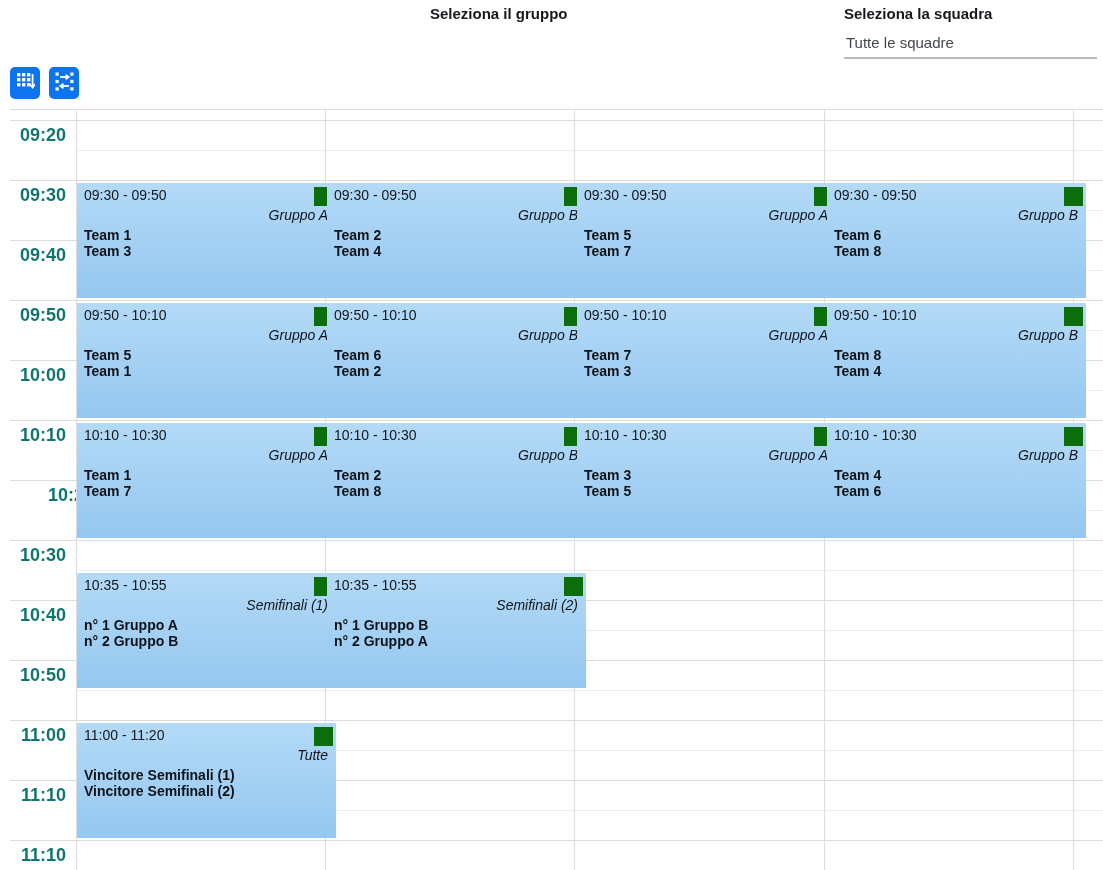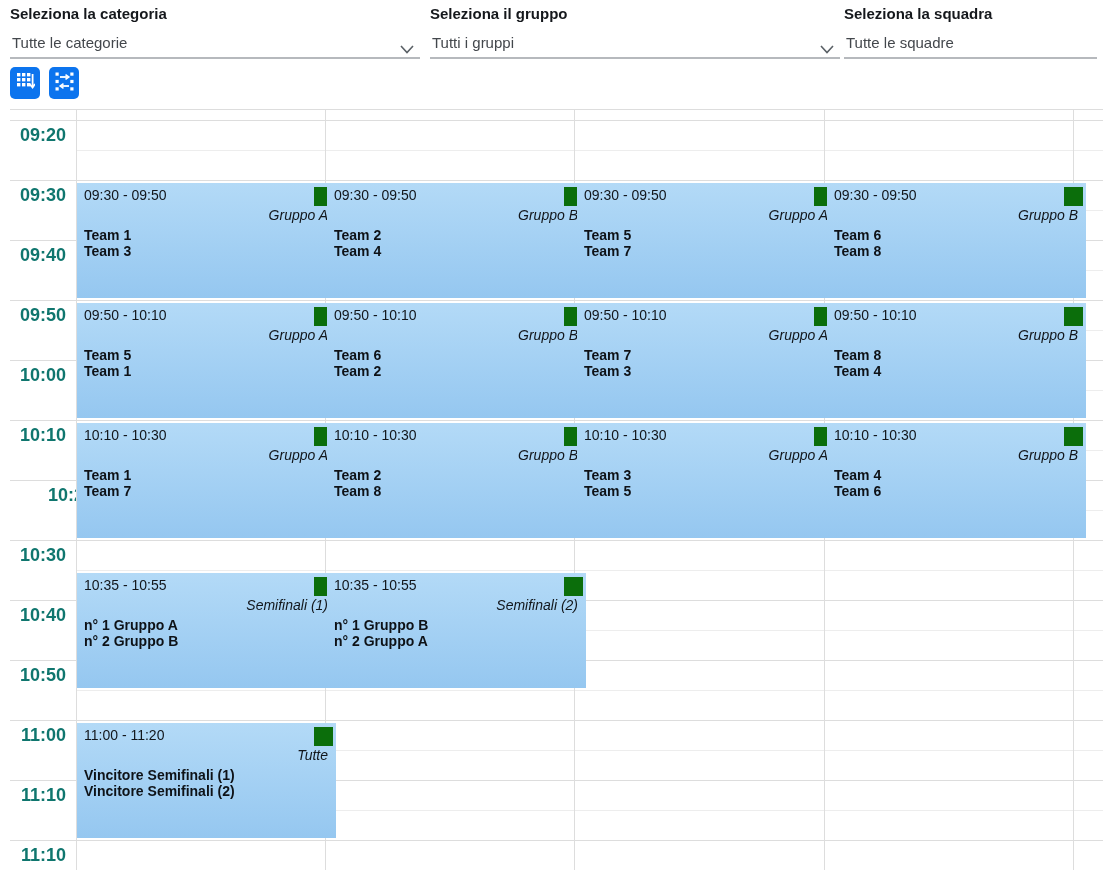--- a/index.html
+++ b/index.html
@@ -32,42 +32,23 @@
   .ev-time{position:absolute;top:4px;left:7px;font-size:14px;color:#12161b;}
   .ev-marker{position:absolute;top:4px;right:3px;width:19px;height:19px;}
   .ev-tag{position:absolute;top:24px;right:8px;font-size:14px;font-style:italic;color:#12161b;white-space:nowrap;}
   .ev-teams{position:absolute;top:44px;left:7px;font-size:14px;font-weight:700;line-height:16px;color:#0e1217;}
 </style>
 </head>
 <body>
 
 <div class="page">
 
-  <div class="filter f1">
-    <div class="flabel">Seleziona la categoria</div>
-    <div class="fctrl">
-      <span class="fval">Tutte le categorie</span>
-      <span class="chev">
-        <svg width="14" height="9" viewBox="0 0 14 9">
-            <path d="M1 1 L7 7.5 L13 1" fill="none" stroke="#5a6066" stroke-width="1.6"></path>
-          </svg>
-      </span>
-    </div>
-  </div>
 
   <div class="filter f2">
     <div class="flabel">Seleziona il gruppo</div>
-    <div class="fctrl">
-      <span class="fval">Tutti i gruppi</span>
-      <span class="chev">
-        <svg width="14" height="9" viewBox="0 0 14 9">
-            <path d="M1 1 L7 7.5 L13 1" fill="none" stroke="#5a6066" stroke-width="1.6"></path>
-          </svg>
-      </span>
-    </div>
   </div>
 
   <div class="filter f3">
     <div class="flabel">Seleziona la squadra</div>
     <div class="fctrl">
       <span class="fval">Tutte le squadre</span>
     </div>
   </div>
 
   <button class="iconbtn btn1" id="btn1" style="background: rgb(12, 116, 238);">

